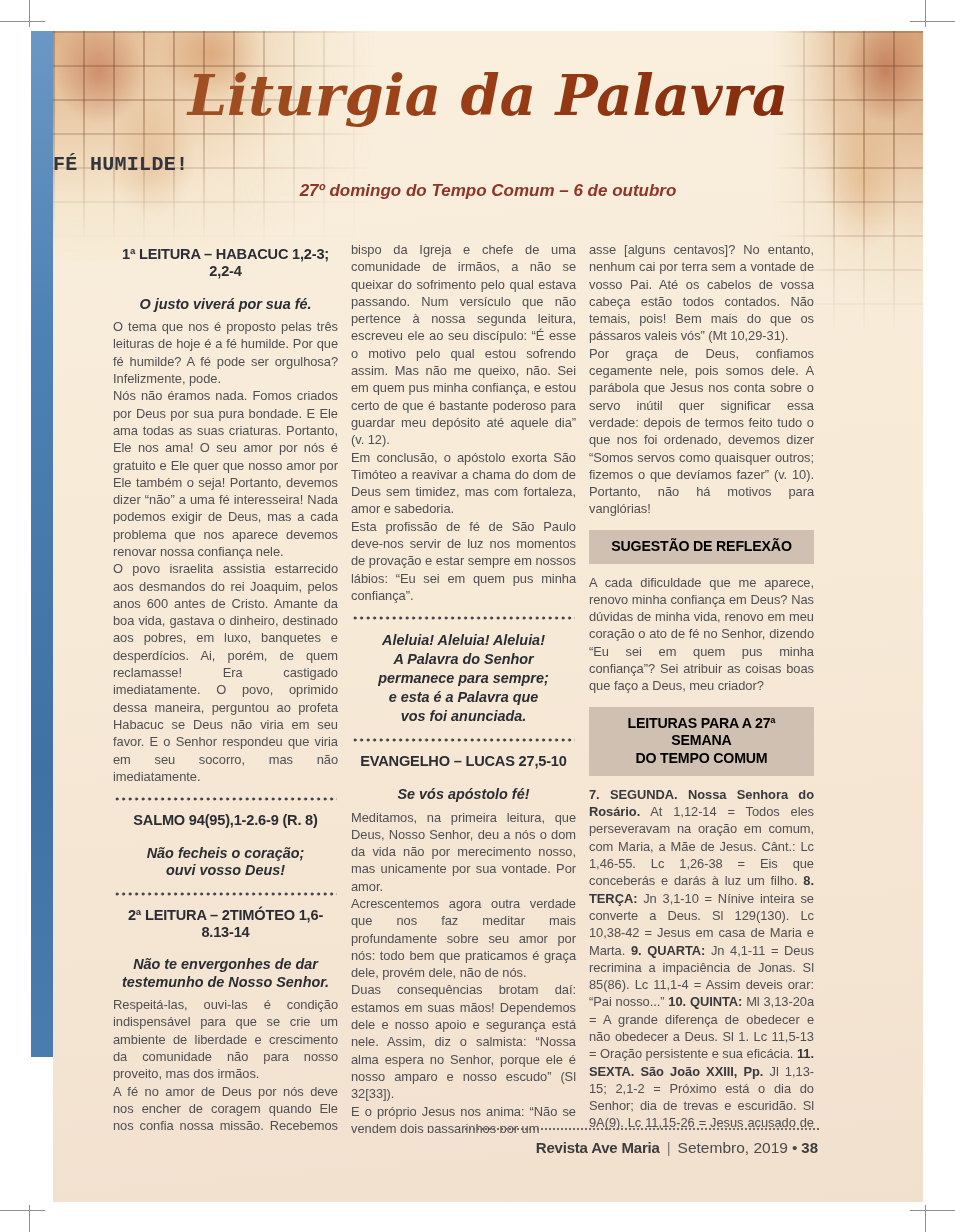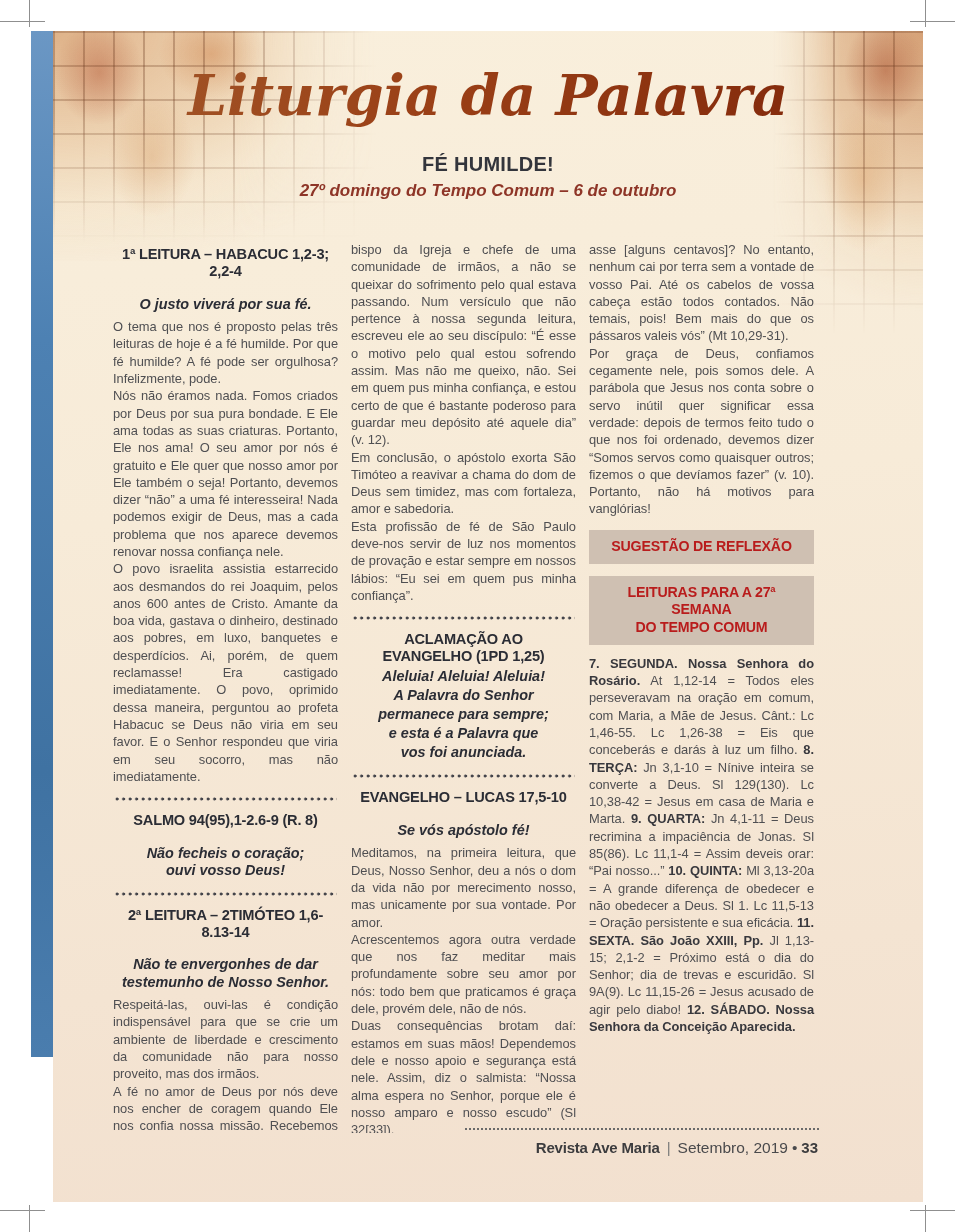--- a/index.html
+++ b/index.html
@@ -35,39 +35,39 @@
     background-image:
       repeating-linear-gradient(to right, rgba(101,52,26,.30) 0 2px, transparent 2px 30px),
       repeating-linear-gradient(to bottom, rgba(101,52,26,.26) 0 2px, transparent 2px 34px);
     -webkit-mask-image:linear-gradient(to bottom,#000 35%,transparent 92%);
     mask-image:linear-gradient(to bottom,#000 35%,transparent 92%);}
   
   .script-title{position:absolute;left:0;top:34px;width:100%;text-align:center;
     font-family:"DejaVu Serif",serif;font-style:italic;font-weight:700;font-size:56px;line-height:1.1;
     background:linear-gradient(110deg,#a35a2b 0%,#9a3f16 45%,#7c2409 100%);
     -webkit-background-clip:text;background-clip:text;color:transparent;}
-  .headline{position:absolute;left:0;top:122px;width:100%;text-align:center;
-    font-weight:700;font-size:20px;letter-spacing:.3px;color:#33353c;}
+  .headline{position:absolute;left:0;top:122px;width:100%;text-align:left;
+    font-weight:700;font-size:20px;letter-spacing:.3px;color:#33353c;font-family:Liberation Mono, monospace;}
   .subheadline{position:absolute;left:0;top:150px;width:100%;text-align:center;
     font-weight:700;font-style:italic;font-size:17px;color:#8e3527;}
   
   .columns{position:absolute;left:60px;top:210px;width:713px;height:892px;
     display:flex;gap:13px;overflow:hidden;}
   .col{width:225px;flex:0 0 225px;}
   .h{font-weight:700;font-size:14.6px;line-height:1.16;color:#2b2d35;text-align:center;
      margin:5px 0 1px;letter-spacing:-.2px;white-space:pre-line;}
   .sh{font-weight:700;font-style:italic;font-size:14.4px;line-height:1.2;color:#2b2d35;
      text-align:center;margin:16px 0 5px;white-space:pre-line;}
   .col p{font-size:12.9px;line-height:17.3px;color:#4f4f52;text-align:justify;margin:0;
      letter-spacing:-.05px;hyphens:auto;-webkit-hyphens:auto;}
   .col p b{color:#38383d;}
   .divider{height:6px;margin:11px 1px 10px;
      background:radial-gradient(circle at 3px 3px,#44444a 1.3px,transparent 1.75px);
      background-size:6.5px 6px;background-repeat:repeat-x;}
-  .banner{background:#cfc0b2;color:#b91c1c;font-weight:700;font-size:14.2px;line-height:1.25;
+  .banner{background:#cfc0b2;color:#000000;font-weight:700;font-size:14.2px;line-height:1.25;
      text-align:center;padding:8px 16px;margin:12px 0 10px;white-space:pre-line;letter-spacing:-.2px;}
   .aclam{font-weight:700;font-style:italic;font-size:14.4px;line-height:1.32;color:#2b2d35;
      text-align:center;margin:2px 0 6px;white-space:pre-line;}
   
   .footer-rule{position:absolute;left:412px;top:1097px;width:354px;border-top:2px dotted #6a6a6a;}
   .footer-text{position:absolute;top:1108px;right:105px;font-size:15px;color:#3c3c3e;
      white-space:nowrap;}
   .footer-text .mag{font-weight:700;letter-spacing:-.2px;}
   .footer-text .sep{color:#7a7a7a;margin:0 7px;font-weight:400;}
   .footer-text .issue{font-family:Liberation Sans, sans-serif;font-size:15.5px;color:#4a4a4c;}
@@ -117,46 +117,45 @@
         <p>Respeitá-las, ouvi-las é condição indispensável para que se crie um ambiente de liberdade e crescimento da comunidade não para nosso proveito, mas dos irmãos.</p>
         <p>A fé no amor de Deus por nós deve nos encher de coragem quando Ele nos confia nossa missão. Recebemos esse dom não para proveito próprio, mas para benefício das pessoas com quem convivemos.</p>
 
       </div>
 
       <div class="col">
         <p>bispo da Igreja e chefe de uma comunidade de irmãos, a não se queixar do sofrimento pelo qual estava passando. Num versículo que não pertence à nossa segunda leitura, escreveu ele ao seu discípulo: “É esse o motivo pelo qual estou sofrendo assim. Mas não me queixo, não. Sei em quem pus minha confiança, e estou certo de que é bastante poderoso para guardar meu depósito até aquele dia” (v. 12).</p>
         <p>Em conclusão, o apóstolo exorta São Timóteo a reavivar a chama do dom de Deus sem timidez, mas com fortaleza, amor e sabedoria.</p>
         <p>Esta profissão de fé de São Paulo deve-nos servir de luz nos momentos de provação e estar sempre em nossos lábios: “Eu sei em quem pus minha confiança”.</p>
         <div class="divider"></div>
-        <div class="h">ACLAMAÇÃO AO
-EVANGELHO (1PD 1,25)</div>
         <div class="aclam">Aleluia! Aleluia! Aleluia!
 A Palavra do Senhor
 permanece para sempre;
 e esta é a Palavra que
 vos foi anunciada.</div>
         <div class="divider"></div>
-        <div class="h">EVANGELHO – LUCAS 17,5-10</div>
+        <div class="h">EVANGELHO – LUCAS 27,5-10</div>
         <div class="sh">Se vós apóstolo fé!</div>
         <p>Meditamos, na primeira leitura, que Deus, Nosso Senhor, deu a nós o dom da vida não por merecimento nosso, mas unicamente por sua vontade. Por amor.</p>
         <p>Acrescentemos agora outra verdade que nos faz meditar mais profundamente sobre seu amor por nós: todo bem que praticamos é graça dele, provém dele, não de nós.</p>
         <p>Duas consequências brotam daí: estamos em suas mãos! Dependemos dele e nosso apoio e segurança está nele. Assim, diz o salmista: “Nossa alma espera no Senhor, porque ele é nosso amparo e nosso escudo” (Sl 32[33]).</p>
         <p>E o próprio Jesus nos anima: “Não se vendem dois passarinhos por um</p>
       </div>
 
       <div class="col">
         <p>asse [alguns centavos]? No entanto, nenhum cai por terra sem a vontade de vosso Pai. Até os cabelos de vossa cabeça estão todos contados. Não temais, pois! Bem mais do que os pássaros valeis vós” (Mt 10,29-31).</p>
         <p>Por graça de Deus, confiamos cegamente nele, pois somos dele. A parábola que Jesus nos conta sobre o servo inútil quer significar essa verdade: depois de termos feito tudo o que nos foi ordenado, devemos dizer “Somos servos como quaisquer outros; fizemos o que devíamos fazer” (v. 10). Portanto, não há motivos para vanglórias!</p>
         <div class="banner">SUGESTÃO DE REFLEXÃO</div>
+        <p>A cada dificuldade que me aparece, renovo minha confiança em Deus? Nas dúvidas de minha vida, renovo em meu coração o ato de fé no Senhor, dizendo “Eu sei em quem pus minha confiança”? Sei atribuir as coisas boas que faço a Deus, meu criador?</p>
         <div class="banner">LEITURAS PARA A 27ª SEMANA
 DO TEMPO COMUM</div>
         <p><b>7. SEGUNDA. Nossa Senhora do Rosário.</b><span> At 1,12-14 = Todos eles perseveravam na oração em comum, com Maria, a Mãe de Jesus. Cânt.: Lc 1,46-55. Lc 1,26-38 = Eis que conceberás e darás à luz um filho. </span><b>8. TERÇA:</b><span> Jn 3,1-10 = Nínive inteira se converte a Deus. Sl 129(130). Lc 10,38-42 = Jesus em casa de Maria e Marta. </span><b>9. QUARTA:</b><span> Jn 4,1-11 = Deus recrimina a impaciência de Jonas. Sl 85(86). Lc 11,1-4 = Assim deveis orar: “Pai nosso...” </span><b>10. QUINTA:</b><span> Ml 3,13-20a = A grande diferença de obedecer e não obedecer a Deus. Sl 1. Lc 11,5-13 = Oração persistente e sua eficácia. </span><b>11. SEXTA. São João XXIII, Pp.</b><span> Jl 1,13-15; 2,1-2 = Próximo está o dia do Senhor; dia de trevas e escuridão. Sl 9A(9). Lc 11,15-26 = Jesus acusado de agir pelo diabo! </span><b>12. SÁBADO. Nossa Senhora da Conceição Aparecida.</b></p>
       </div>
 
     </div>
 
     <div class="footer-rule"></div>
     <div class="footer-text">
-      <span class="mag">Revista Ave Maria</span><span class="sep">|</span><span class="issue">Setembro, 2019</span><span class="bullet issue">•</span><span class="pn">33</span>
+      <span class="mag">Revista Ave Maria</span><span class="sep">|</span><span class="issue">Setembro, 2019</span><span class="bullet issue">•</span><span class="pn">38</span>
     </div>
   </div>
 
 </div>
 
 </body></html>

